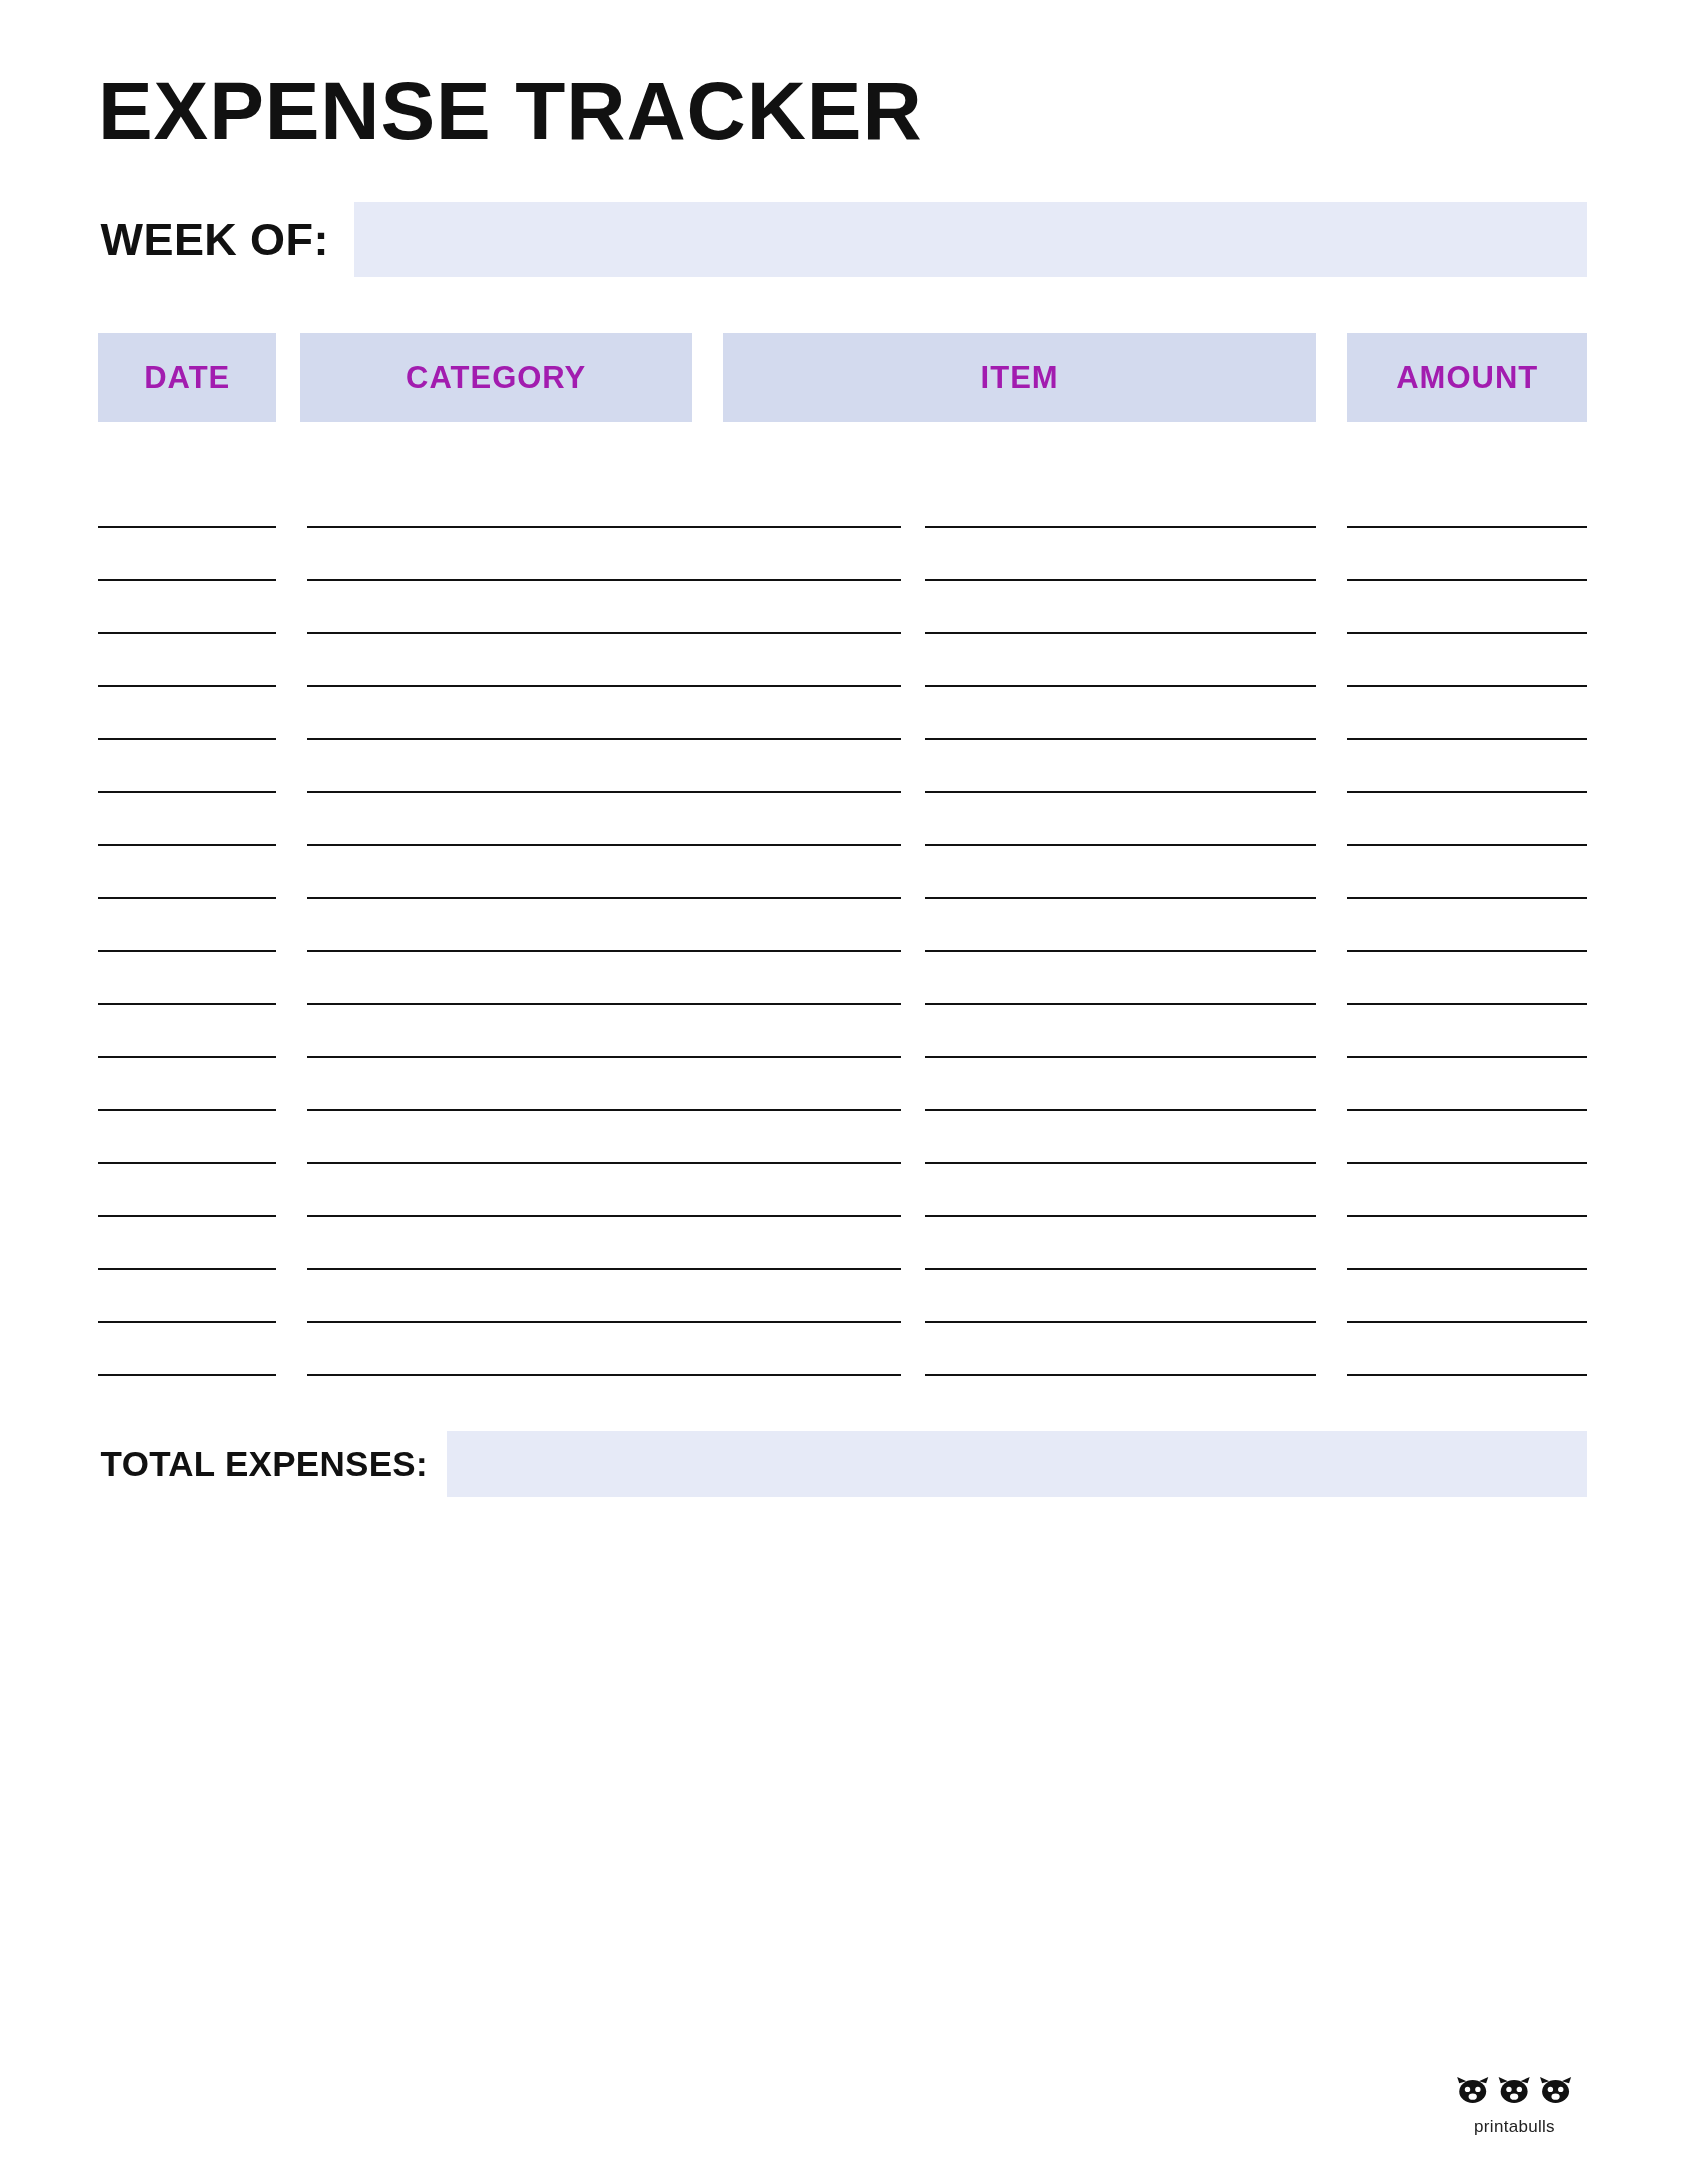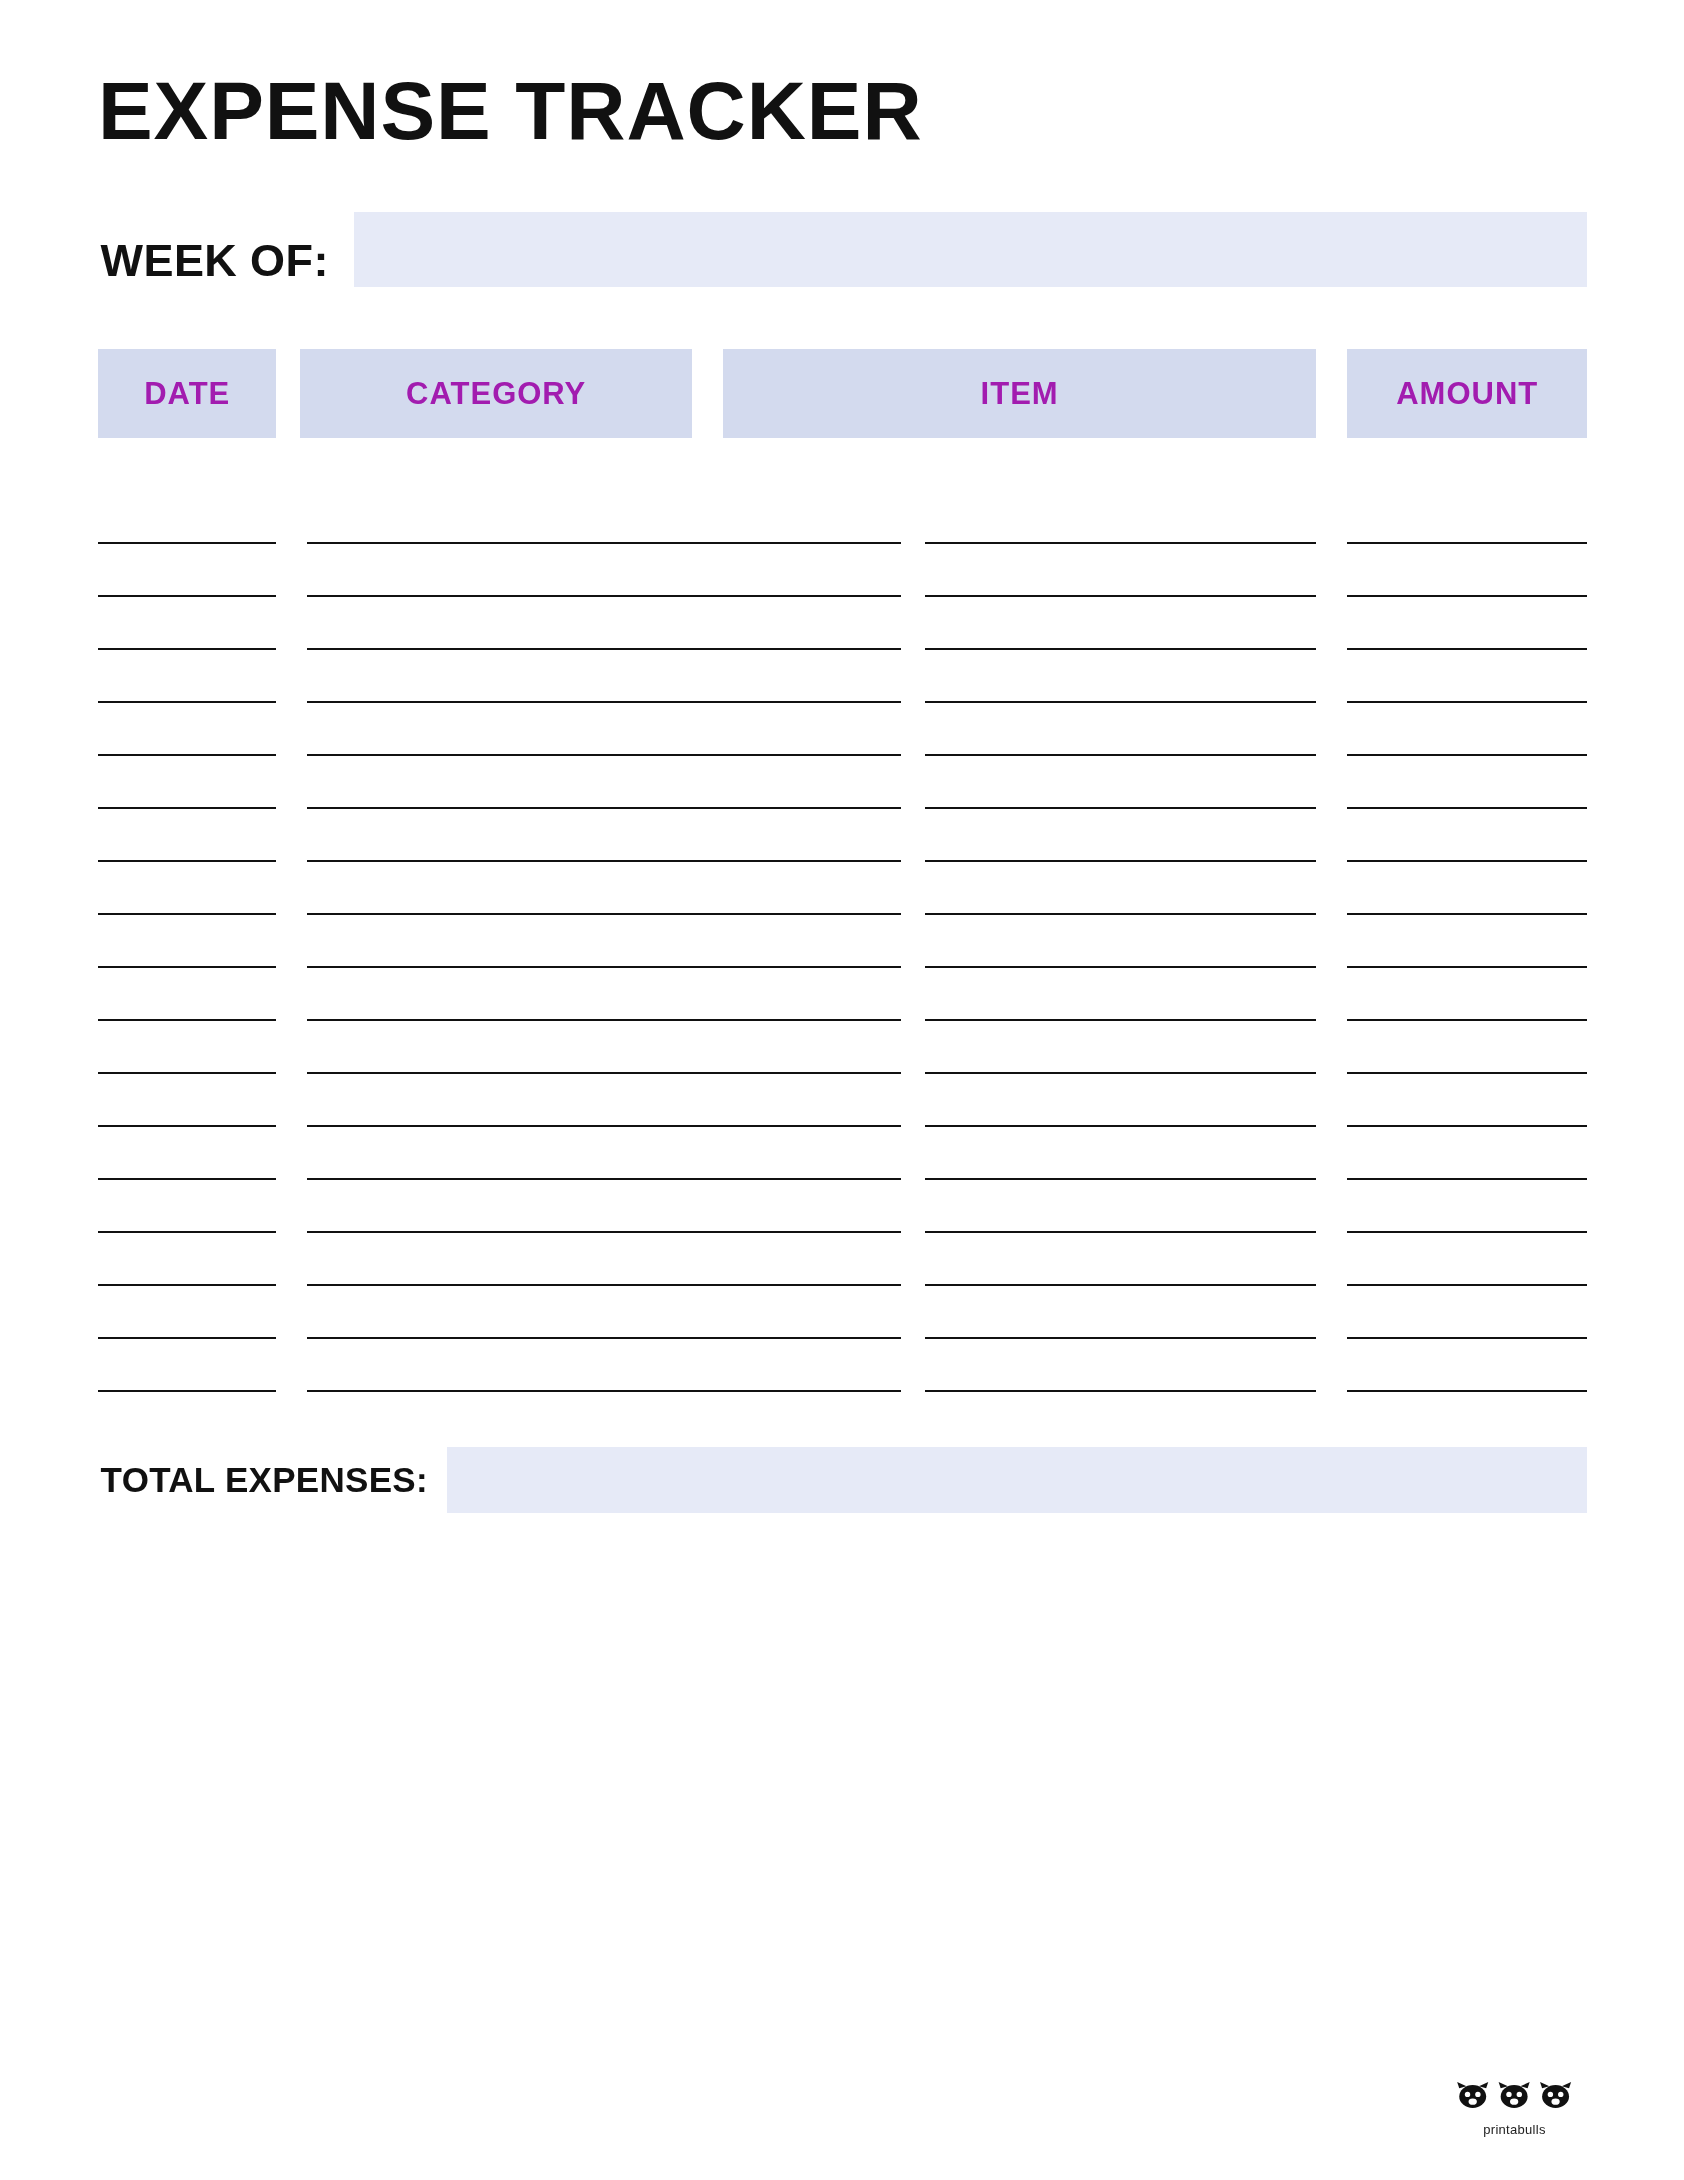--- a/index.html
+++ b/index.html
@@ -31,22 +31,22 @@
     font-weight: 700;
     letter-spacing: 0.9px;
     padding-top: 66px;
     line-height: 1.1;
     white-space: nowrap;
   }
 
   
   .weekof-row {
     display: flex;
-    align-items: flex-end;
-    margin-top: 68px;
+    align-items: center;
+    margin-top: 52px;
     height: 63px;
   }
 
   .weekof-label {
     font-size: 45px;
     font-weight: 700;
     letter-spacing: 0.4px;
     white-space: nowrap;
     padding-left: 2.6px;
   }
@@ -135,21 +135,21 @@
   }
 
   .logo-mark {
     display: block;
     margin: 0 auto;
     height: 29px;
   }
 
   .logo-text {
     display: block;
-    font-size: 13px;
+    font-size: 17px;
     letter-spacing: 0.3px;
     color: #222;
     margin-top: 11px;
   }
 </style>
 </head>
 <body>
 
 <div class="page">
 

